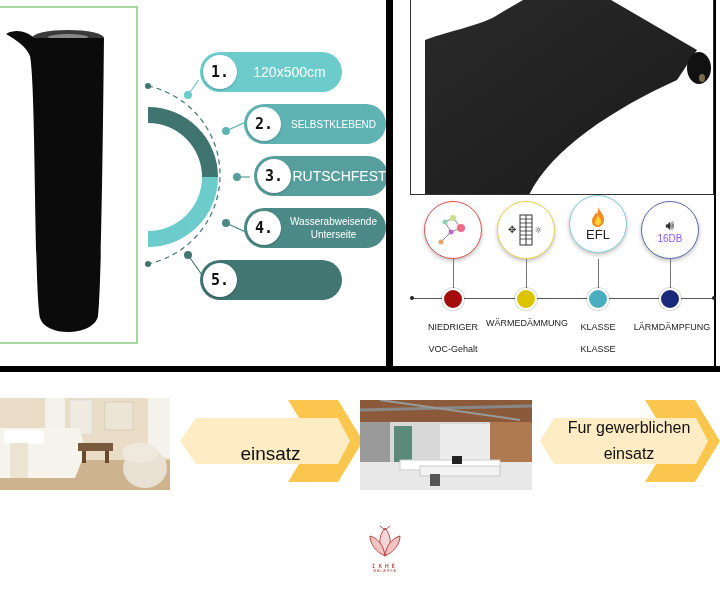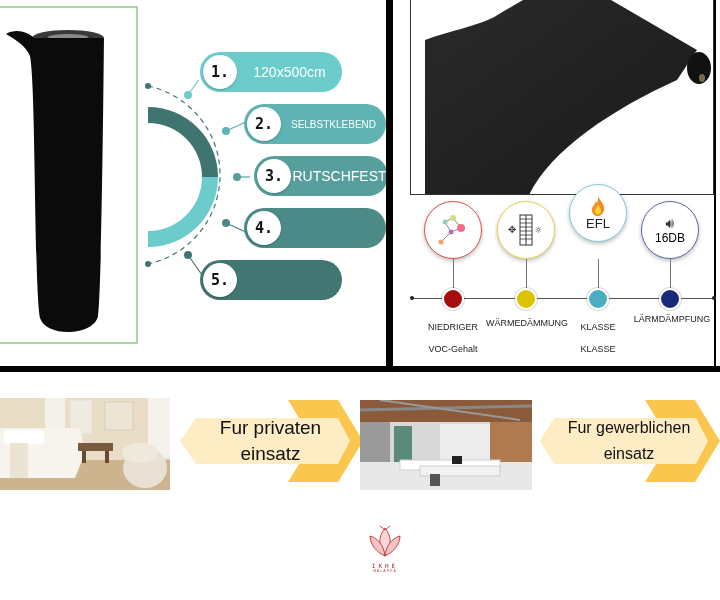--- a/index.html
+++ b/index.html
@@ -74,20 +74,21 @@
 <div class="abs feature-pill" style="left:244px;top:104px;width:142px;background:#5fb3b3;">
   <span class="num-circle">2.</span>
   <span class="pill-text" style="font-size:10px;">SELBSTKLEBEND</span>
 </div>
 <div class="abs feature-pill" style="left:254px;top:156px;width:134px;background:#569f9c;">
   <span class="num-circle">3.</span>
   <span class="pill-text">RUTSCHFEST</span>
 </div>
 <div class="abs feature-pill" style="left:244px;top:208px;width:142px;background:#4b8a86;">
   <span class="num-circle">4.</span>
+  <span class="pill-text small">Wasserabweisende Unterseite</span>
 </div>
 <div class="abs feature-pill" style="left:200px;top:260px;width:142px;background:#427672;">
   <span class="num-circle">5.</span>
 </div>
 
 <div class="abs vdiv"></div>
 <div class="abs thin-v"></div>
 <div class="abs hdiv"></div>
 
 <div class="abs photo-frame">
@@ -127,50 +128,50 @@
       <line x1="14" y1="7" x2="26" y2="7"></line>
         <line x1="14" y1="11" x2="26" y2="11"></line>
         <line x1="14" y1="15" x2="26" y2="15"></line>
       <line x1="14" y1="19" x2="26" y2="19"></line>
         <line x1="14" y1="23" x2="26" y2="23"></line>
         <line x1="14" y1="27" x2="26" y2="27"></line>
     </g>
     <text x="28" y="21" font-size="9" fill="#333" font-family="DejaVu Sans, sans-serif">☼</text>
   </svg>
 </div>
-<div class="abs icon-circle" style="left:569px;top:184px;border:1.5px solid #7fcbd6;">
+<div class="abs icon-circle" style="left:569px;top:195px;border:1.5px solid #7fcbd6;">
   <svg width="16" height="20" viewBox="0 0 16 20">
     <path d="M8 0 C10 5 15 8 14 14 C13 18 10 20 8 20 C5 20 2 18 2 14 C2 10 5 9 6 5 C7 8 8 8 8 0 Z" fill="#f58a1f"></path>
     <path d="M8 8 C9 11 12 13 11 16 C10 19 6 19 5 16 C5 13 7 12 8 8 Z" fill="#ffd23a"></path>
   </svg>
   <span style="font-family:'Liberation Sans',sans-serif;font-size:13px;color:#222;">EFL</span>
 </div>
 <div class="abs icon-circle" style="left:641px;top:201px;border:1.5px solid #5a6aa8;">
   <span style="font-size:14px;color:#333;line-height:16px;">🔊︎</span>
-  <span style="font-family:'Liberation Sans',sans-serif;font-size:12px;color:#000000;">16DB</span>
+  <span style="font-family:'Liberation Sans',sans-serif;font-size:10px;color:#8b5cf6;">16DB</span>
 </div>
 
 <div class="abs stem" style="left:453px;top:259px;height:30px;"></div>
 <div class="abs stem" style="left:526px;top:259px;height:30px;"></div>
 <div class="abs stem" style="left:598px;top:259px;height:30px;"></div>
 <div class="abs stem" style="left:670px;top:259px;height:30px;"></div>
 
 <div class="abs axis-line"></div>
 <div class="abs axis-end" style="left:410px;top:296px;"></div>
 <div class="abs axis-end" style="left:712px;top:296px;"></div>
 
 <div class="abs dot" style="left:442px;top:288px;background:#a30d0d;"></div>
 <div class="abs dot" style="left:515px;top:288px;background:#dcc300;"></div>
 <div class="abs dot" style="left:587px;top:288px;background:#4aaec0;"></div>
 <div class="abs dot" style="left:659px;top:288px;background:#1a2a78;"></div>
 
 <div class="abs prop-label" style="left:420px;top:316px;width:66px;">NIEDRIGER VOC-Gehalt</div>
 <div class="abs prop-label" style="left:485px;top:312px;width:84px;">WÄRMEDÄMMUNG</div>
 <div class="abs prop-label" style="left:578px;top:316px;width:40px;">KLASSE KLASSE</div>
-<div class="abs prop-label" style="left:630px;top:308px;width:84px;">LÄRMDÄMPFUNG</div>
+<div class="abs prop-label" style="left:630px;top:316px;width:84px;">LÄRMDÄMPFUNG</div>
 
 <div class="abs room-photo" style="left:0;top:398px;width:170px;height:92px;">
   <svg width="170" height="92" viewBox="0 0 170 92">
     <rect width="170" height="92" fill="#e9ddc8"></rect>
     <rect x="45" y="0" width="20" height="40" fill="#f4f1ea"></rect>
     <rect x="70" y="2" width="22" height="34" fill="#f0ebe1" stroke="#ddd"></rect>
     <rect x="105" y="4" width="28" height="28" fill="#ece4d4" stroke="#d8cdb8"></rect>
     <rect x="148" y="0" width="22" height="60" fill="#f5f2ec"></rect>
     <rect x="0" y="62" width="170" height="30" fill="#cdb48e"></rect>
     <path d="M0 30 L80 30 L85 55 L75 80 L0 80 Z" fill="#f7f4ee"></path>
@@ -183,21 +184,21 @@
     <ellipse cx="140" cy="55" rx="18" ry="10" fill="#efe8dc"></ellipse>
   </svg>
 </div>
 
 <div class="abs hex-wrap" style="left:178px;top:400px;">
   <svg width="185" height="82" viewBox="0 0 185 82" style="position:absolute;left:0;top:0;">
     <path d="M110 0 L160 0 L185 41 L160 82 L110 82 L135 41 Z" fill="#fbc64e"></path>
     <path d="M18 18 L160 18 L172 41 L160 64 L18 64 L2 41 Z" fill="#fdecc4"></path>
   </svg>
   <div class="hex-text">
-    <div><span>Fur privaten</span><br><span>einsatz</span></div>
+    <div><br><span>einsatz</span></div>
   </div>
 </div>
 
 <div class="abs room-photo" style="left:360px;top:400px;width:172px;height:90px;">
   <svg width="172" height="90" viewBox="0 0 172 90">
     <rect width="172" height="90" fill="#d8d8d8"></rect>
     <rect x="0" y="0" width="172" height="22" fill="#8a5a3a"></rect>
     <line x1="0" y1="10" x2="172" y2="6" stroke="#888" stroke-width="3"></line>
     <line x1="20" y1="0" x2="160" y2="20" stroke="#999" stroke-width="2"></line>
     <rect x="0" y="22" width="30" height="40" fill="#9a9a9a"></rect>

